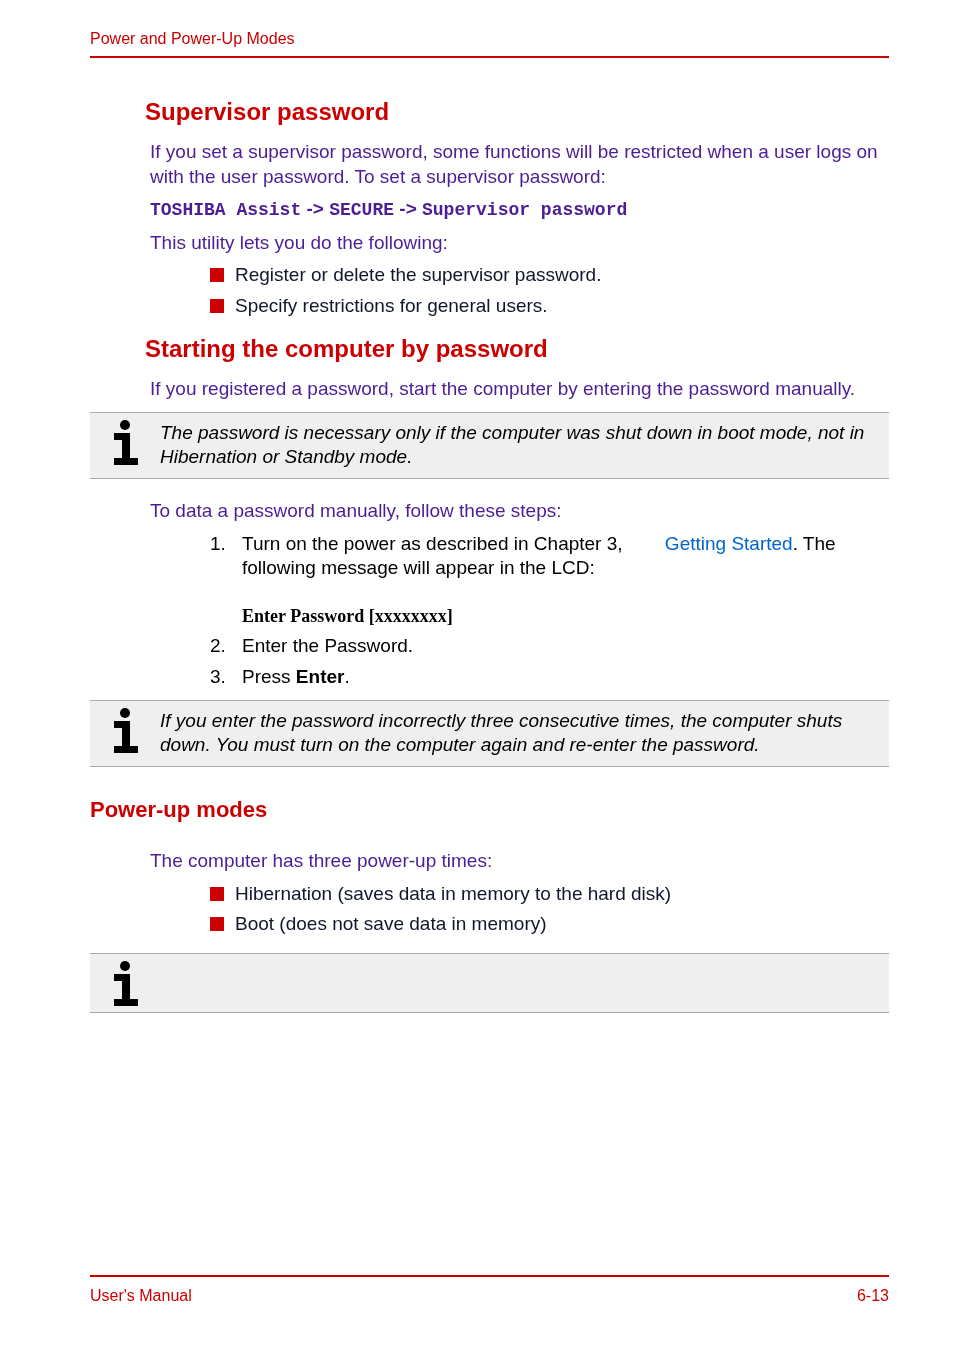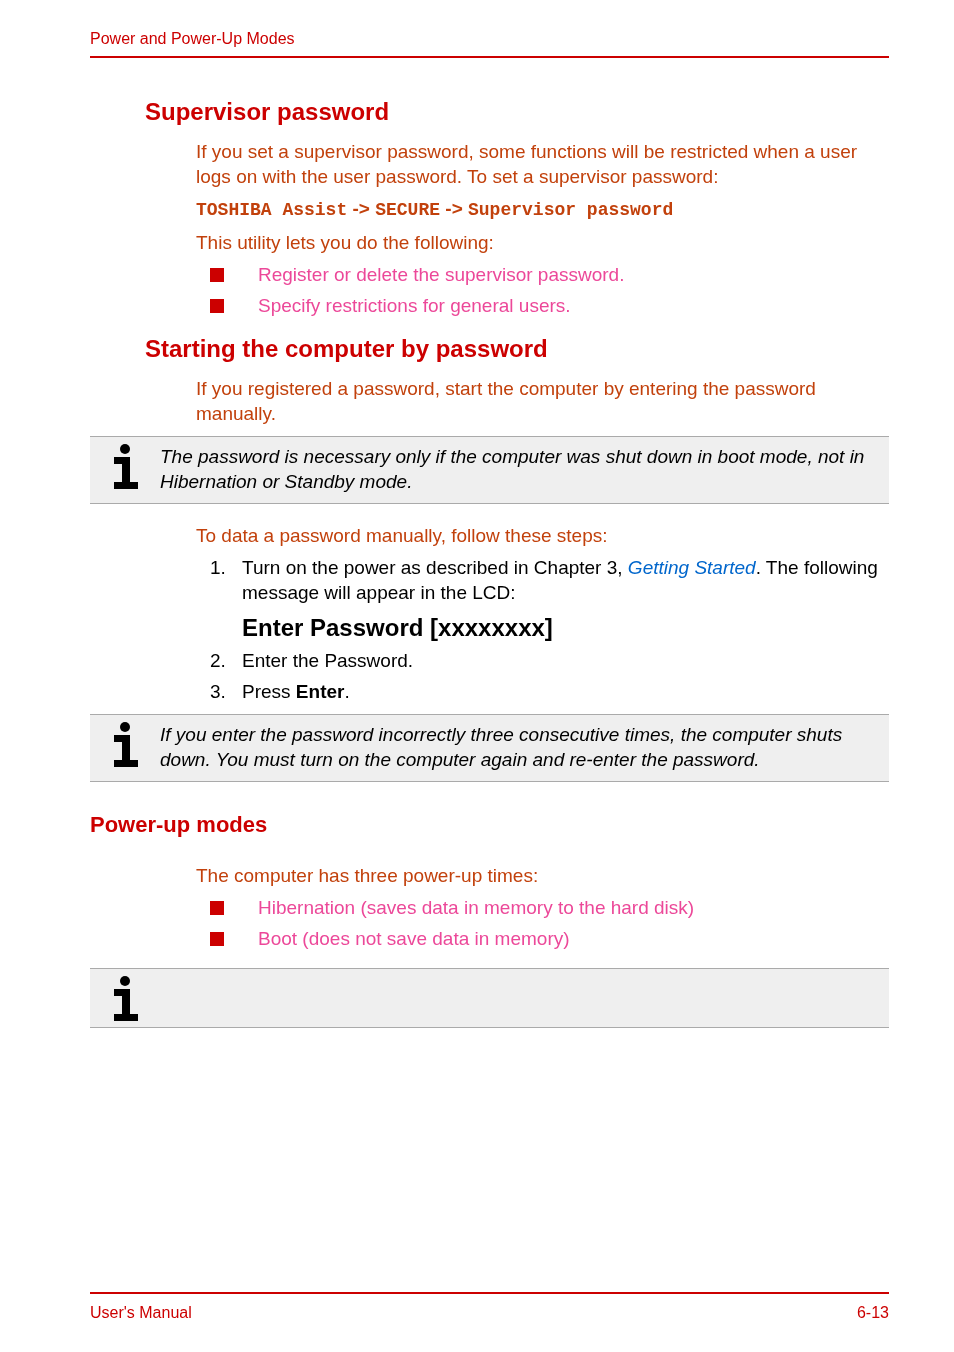--- a/index.html
+++ b/index.html
@@ -29,41 +29,41 @@
     .sub-heading {
       color: #cc0000;
       font-size: 24px;
       font-weight: bold;
       margin-bottom: 14px;
       margin-left: 55px;
     }
     .body-text {
       font-size: 19px;
       line-height: 1.3;
-      margin-left: 106px;
+      margin-left: 60px;
       margin-bottom: 8px;
-      color: #c2410c;
+      color: #4c1d95;
     }
     .mono-path {
       font-family: "Courier New", monospace;
       font-weight: bold;
       font-size: 18px;
     }
     ul.bullet-list {
       list-style: none;
       margin-left: 120px;
       margin-bottom: 16px;
     }
     ul.bullet-list li {
       position: relative;
-      padding-left: 48px;
+      padding-left: 25px;
       font-size: 19px;
       line-height: 1.3;
       margin-bottom: 6px;
-      color: #ec4899;
+      color: #0f172a;
     }
     ul.bullet-list li::before {
       content: "";
       position: absolute;
       left: 0;
       top: 5px;
       width: 14px;
       height: 14px;
       background: #cc0000;
     }
@@ -82,25 +82,25 @@
       color: #000000;
       counter-increment: olc;
     }
     ol.numbered li::before {
       content: counter(olc) ".";
       position: absolute;
       left: 0;
       top: 0;
     }
     .sub-monop {
-      font-family: Liberation Sans, sans-serif;
-      font-weight: bold;
-      font-size: 24px;
+      font-family: Liberation Serif, serif;
+      font-weight: bold;
+      font-size: 18px;
       display: block;
-      margin-top: 6px;
+      margin-top: 24px;
     }
     .callout {
       display: flex;
       align-items: flex-start;
       background: #efefef;
       border-top: 1px solid #aaa;
       border-bottom: 1px solid #aaa;
       margin: 10px 0 20px 0;
       padding: 6px 16px 6px 0;
     }
@@ -125,28 +125,28 @@
       height: 46px;
     }
     .main-heading {
       color: #cc0000;
       font-size: 22px;
       font-weight: bold;
       margin: 30px 0 26px 0;
     }
     .link {
       color: #0066cc;
-      font-style: italic;
+      margin-left: 37px;
     }
     .bold {
       font-weight: bold;
     }
     .footer {
       position: absolute;
-      bottom: 30px;
+      bottom: 47px;
       left: 90px;
       right: 65px;
     }
     .footer-rule {
       border: none;
       border-top: 2px solid #cc0000;
       margin-bottom: 10px;
     }
     .footer-row {
       display: flex;

